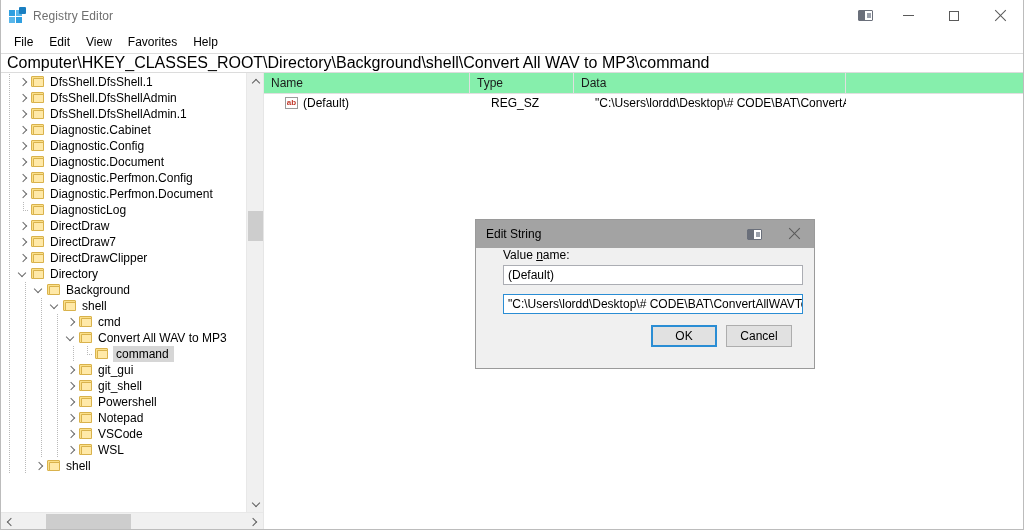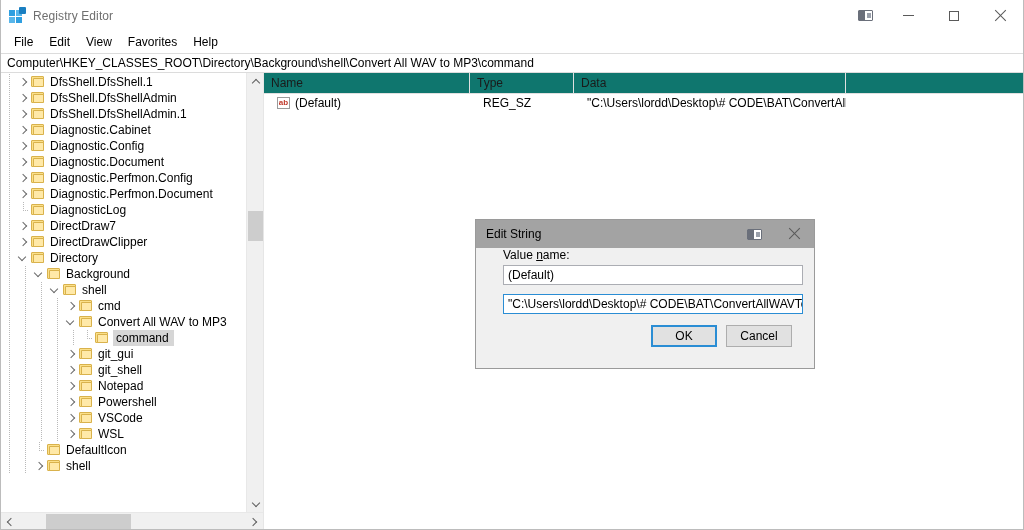--- a/index.html
+++ b/index.html
@@ -90,21 +90,21 @@
   }
 
   
   .addressbar {
     height: 20px; min-height: 20px;
     background: #ffffff;
     border-top: 1px solid #dcdcdc;
     border-bottom: 1px solid #dcdcdc;
     display: flex; align-items: center;
     padding-left: 6px;
-    font-size: 12px; color: #000;
+    font-size: 16px; color: #000;
     white-space: nowrap;
   }
 
   
   .main {
     flex: 1; display: flex; min-height: 0;
     background: #ffffff;
   }
 
   
@@ -209,40 +209,40 @@
     position: absolute; top: 1px; height: 15px; background: #cdcdcd;
   }
 
   
   .listpane {
     flex: 1; background: #ffffff; position: relative;
     display: flex; flex-direction: column;
   }
   .list-header {
     height: 21px; min-height: 21px;
-    background: #0f766e; border-bottom: 1px solid #e0e0e0;
+    background: #86efac; border-bottom: 1px solid #e0e0e0;
     display: flex; align-items: stretch;
   }
   .col {
     font-size: 12px; color: #1a1a1a;
     display: flex; align-items: center;
     padding-left: 7px;
     border-right: 1px solid #e0e0e0;
     flex: none;
   }
   .col.name { width: 206px; }
   .col.type { width: 104px; }
   .col.data { width: 272px; }
   .col.filler { flex: 1; border-right: none; }
   .list-rows { flex: 1; position: relative; }
   .row {
     height: 18px; display: flex; align-items: center;
     font-size: 12px; color: #000;
   }
-  .cell { flex: none; display: flex; align-items: center; padding-left: 13px; white-space: nowrap; overflow: hidden; text-align: center; }
+  .cell { flex: none; display: flex; align-items: center; padding-left: 21px; white-space: nowrap; overflow: hidden; text-align: center; }
   .cell.name { width: 206px; }
   .cell.type { width: 104px; }
   .cell.data { width: 272px; }
   .abicon {
     width: 13px; height: 12px; flex: none; margin-right: 5px;
     background: #ffffff; border: 1px solid #9a9a9a;
     color: #c0392b; font-size: 8px; font-weight: bold;
     display: flex; align-items: center; justify-content: center;
     line-height: 1; font-family: "Liberation Sans", sans-serif;
   }
@@ -446,20 +446,31 @@
             </div>
             <div class="node">
               <div class="indent" style="width: 14px;">
                 <span class="vline" style="left: 8px;"></span>
               </div>
               <span class="chev collapsed"></span>
               <span class="folder">
                 <span class="back"></span>
                 <span class="front"></span>
               </span>
+              <span class="label">DirectDraw</span>
+            </div>
+            <div class="node">
+              <div class="indent" style="width: 14px;">
+                <span class="vline" style="left: 8px;"></span>
+              </div>
+              <span class="chev collapsed"></span>
+              <span class="folder">
+                <span class="back"></span>
+                <span class="front"></span>
+              </span>
               <span class="label">DirectDraw7</span>
             </div>
             <div class="node">
               <div class="indent" style="width: 14px;">
                 <span class="vline" style="left: 8px;"></span>
               </div>
               <span class="chev collapsed"></span>
               <span class="folder">
                 <span class="back"></span>
                 <span class="front"></span>
@@ -578,75 +589,63 @@
                 <span class="vline" style="left: 8px;"></span>
                 <span class="vline" style="left: 24px;"></span>
                 <span class="vline" style="left: 40px;"></span>
                 <span class="vline" style="left: 56px;"></span>
               </div>
               <span class="chev collapsed"></span>
               <span class="folder">
                 <span class="back"></span>
                 <span class="front"></span>
               </span>
+              <span class="label">Powershell</span>
+            </div>
+            <div class="node">
+              <div class="indent" style="width: 62px;">
+                <span class="vline" style="left: 8px;"></span>
+                <span class="vline" style="left: 24px;"></span>
+                <span class="vline" style="left: 40px;"></span>
+                <span class="vline" style="left: 56px;"></span>
+              </div>
+              <span class="chev collapsed"></span>
+              <span class="folder">
+                <span class="back"></span>
+                <span class="front"></span>
+              </span>
               <span class="label">Notepad</span>
             </div>
             <div class="node">
               <div class="indent" style="width: 62px;">
                 <span class="vline" style="left: 8px;"></span>
                 <span class="vline" style="left: 24px;"></span>
                 <span class="vline" style="left: 40px;"></span>
                 <span class="vline" style="left: 56px;"></span>
               </div>
               <span class="chev collapsed"></span>
               <span class="folder">
                 <span class="back"></span>
                 <span class="front"></span>
               </span>
-              <span class="label">Powershell</span>
+              <span class="label">VSCode</span>
             </div>
             <div class="node">
               <div class="indent" style="width: 62px;">
                 <span class="vline" style="left: 8px;"></span>
                 <span class="vline" style="left: 24px;"></span>
                 <span class="vline" style="left: 40px;"></span>
                 <span class="vline" style="left: 56px;"></span>
               </div>
               <span class="chev collapsed"></span>
               <span class="folder">
                 <span class="back"></span>
                 <span class="front"></span>
               </span>
-              <span class="label">VSCode</span>
-            </div>
-            <div class="node">
-              <div class="indent" style="width: 62px;">
-                <span class="vline" style="left: 8px;"></span>
-                <span class="vline" style="left: 24px;"></span>
-                <span class="vline" style="left: 40px;"></span>
-                <span class="vline" style="left: 56px;"></span>
-              </div>
-              <span class="chev collapsed"></span>
-              <span class="folder">
-                <span class="back"></span>
-                <span class="front"></span>
-              </span>
               <span class="label">WSL</span>
-            </div>
-            <div class="node">
-              <div class="indent" style="width: 30px;">
-                <span class="vline" style="left: 8px;"></span>
-                <span class="vline" style="left: 24px;"></span>
-              </div>
-              <span class="chev leafline"></span>
-              <span class="folder">
-                <span class="back"></span>
-                <span class="front"></span>
-              </span>
-              <span class="label">DefaultIcon</span>
             </div>
             <div class="node">
               <div class="indent" style="width: 30px;">
                 <span class="vline" style="left: 8px;"></span>
                 <span class="vline" style="left: 24px;"></span>
               </div>
               <span class="chev collapsed"></span>
               <span class="folder">
                 <span class="back"></span>
                 <span class="front"></span>

